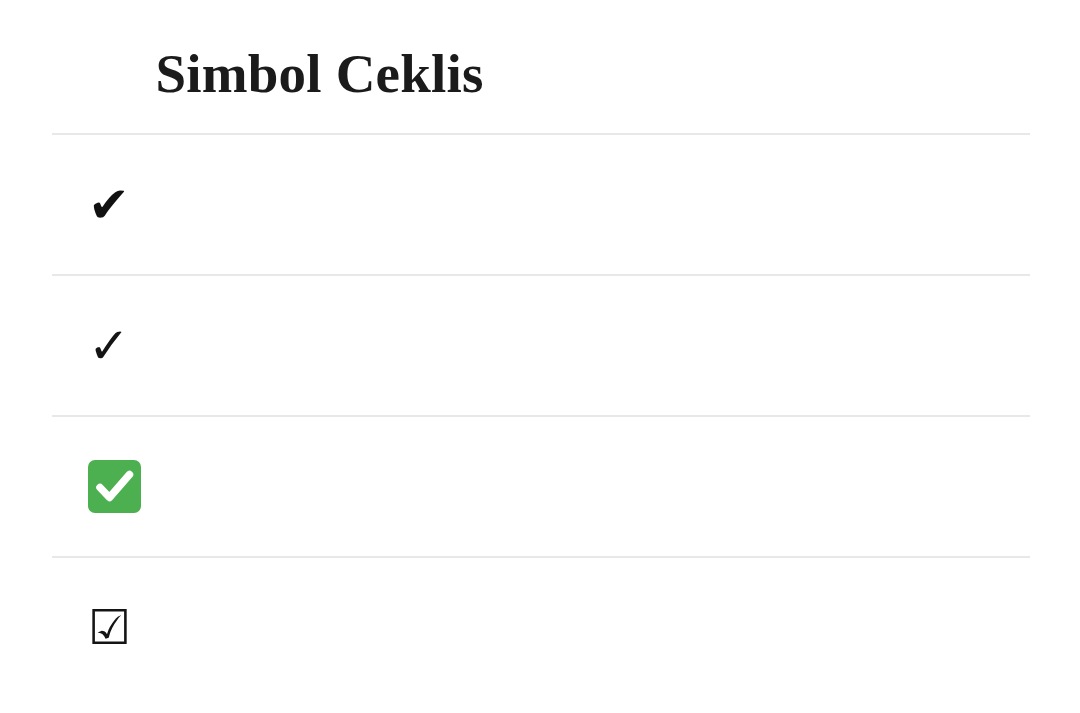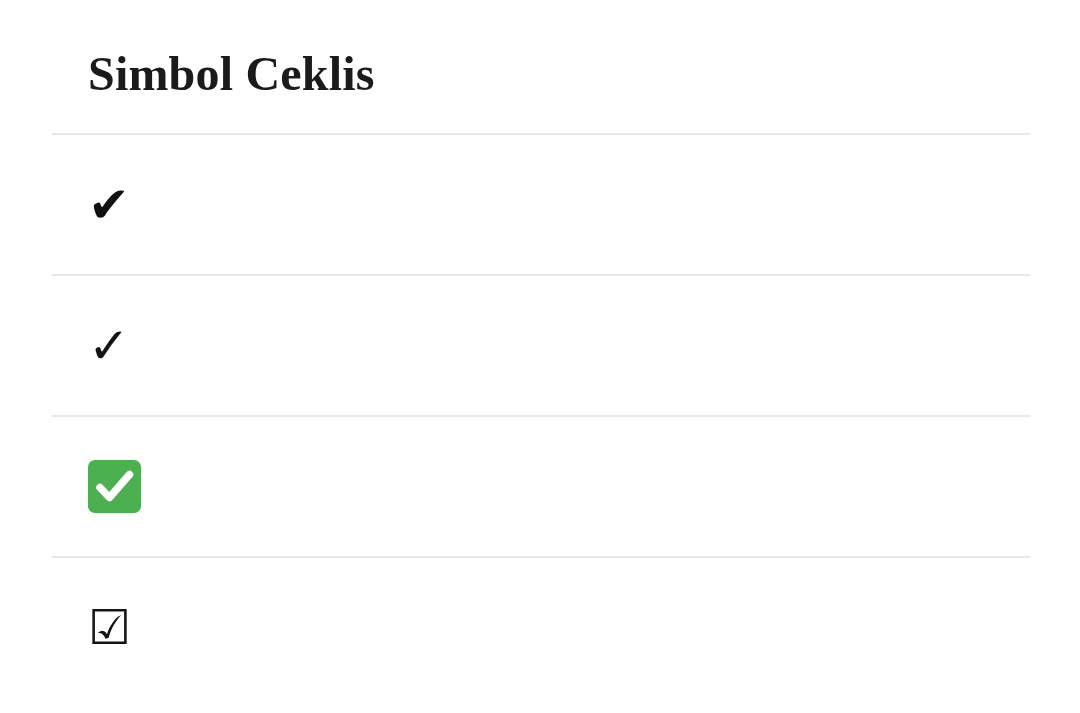--- a/index.html
+++ b/index.html
@@ -25,24 +25,24 @@
     width: 978px;
     margin-left: 52px;
     border-collapse: collapse;
     table-layout: fixed;
   }
 
   table.symbol-table col.col-symbol { width: 499px; }
   table.symbol-table col.col-shortcut { width: 479px; }
 
   thead th {
-    text-align: left;
+    text-align: center;
     font-family: "Liberation Serif", "DejaVu Serif", serif;
     font-weight: bold;
-    font-size: 48px;
+    font-size: 55px;
     color: #1b1b1b;
     padding: 0;
     height: 133px;
     vertical-align: middle;
     line-height: 1;
     border: none;
     letter-spacing: 0.2px;
   }
 
   thead th .th-inner {

